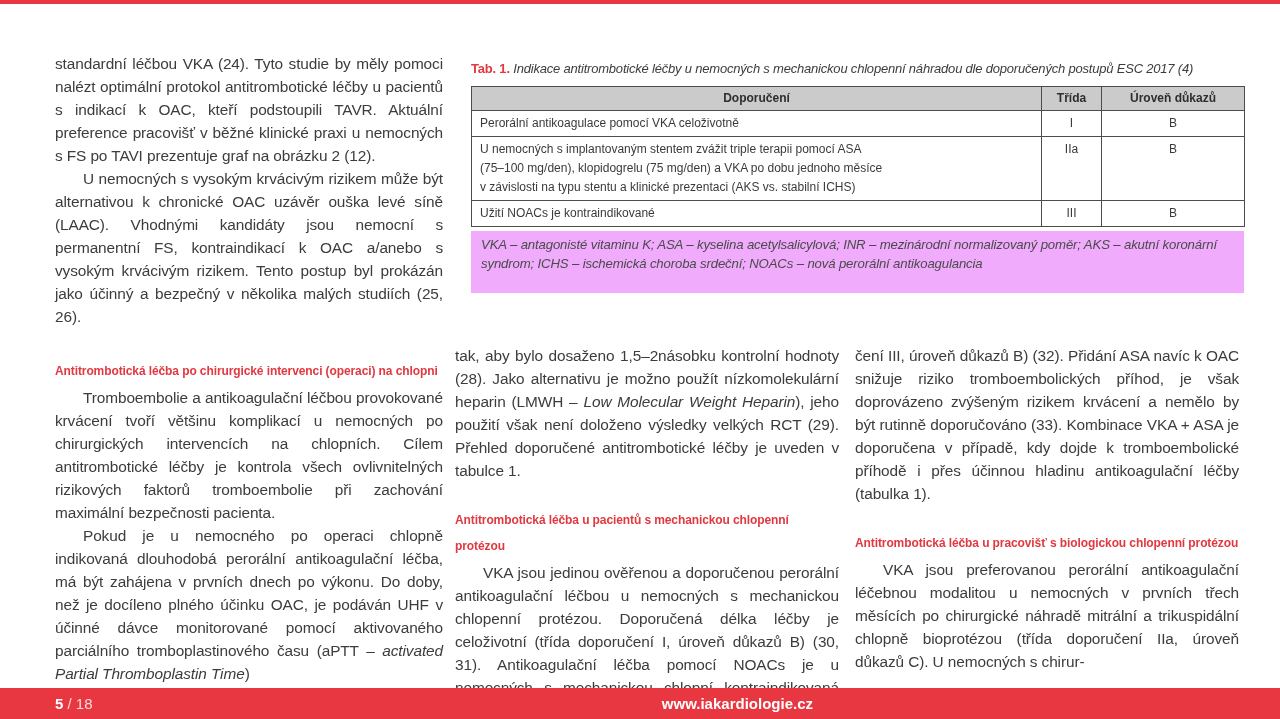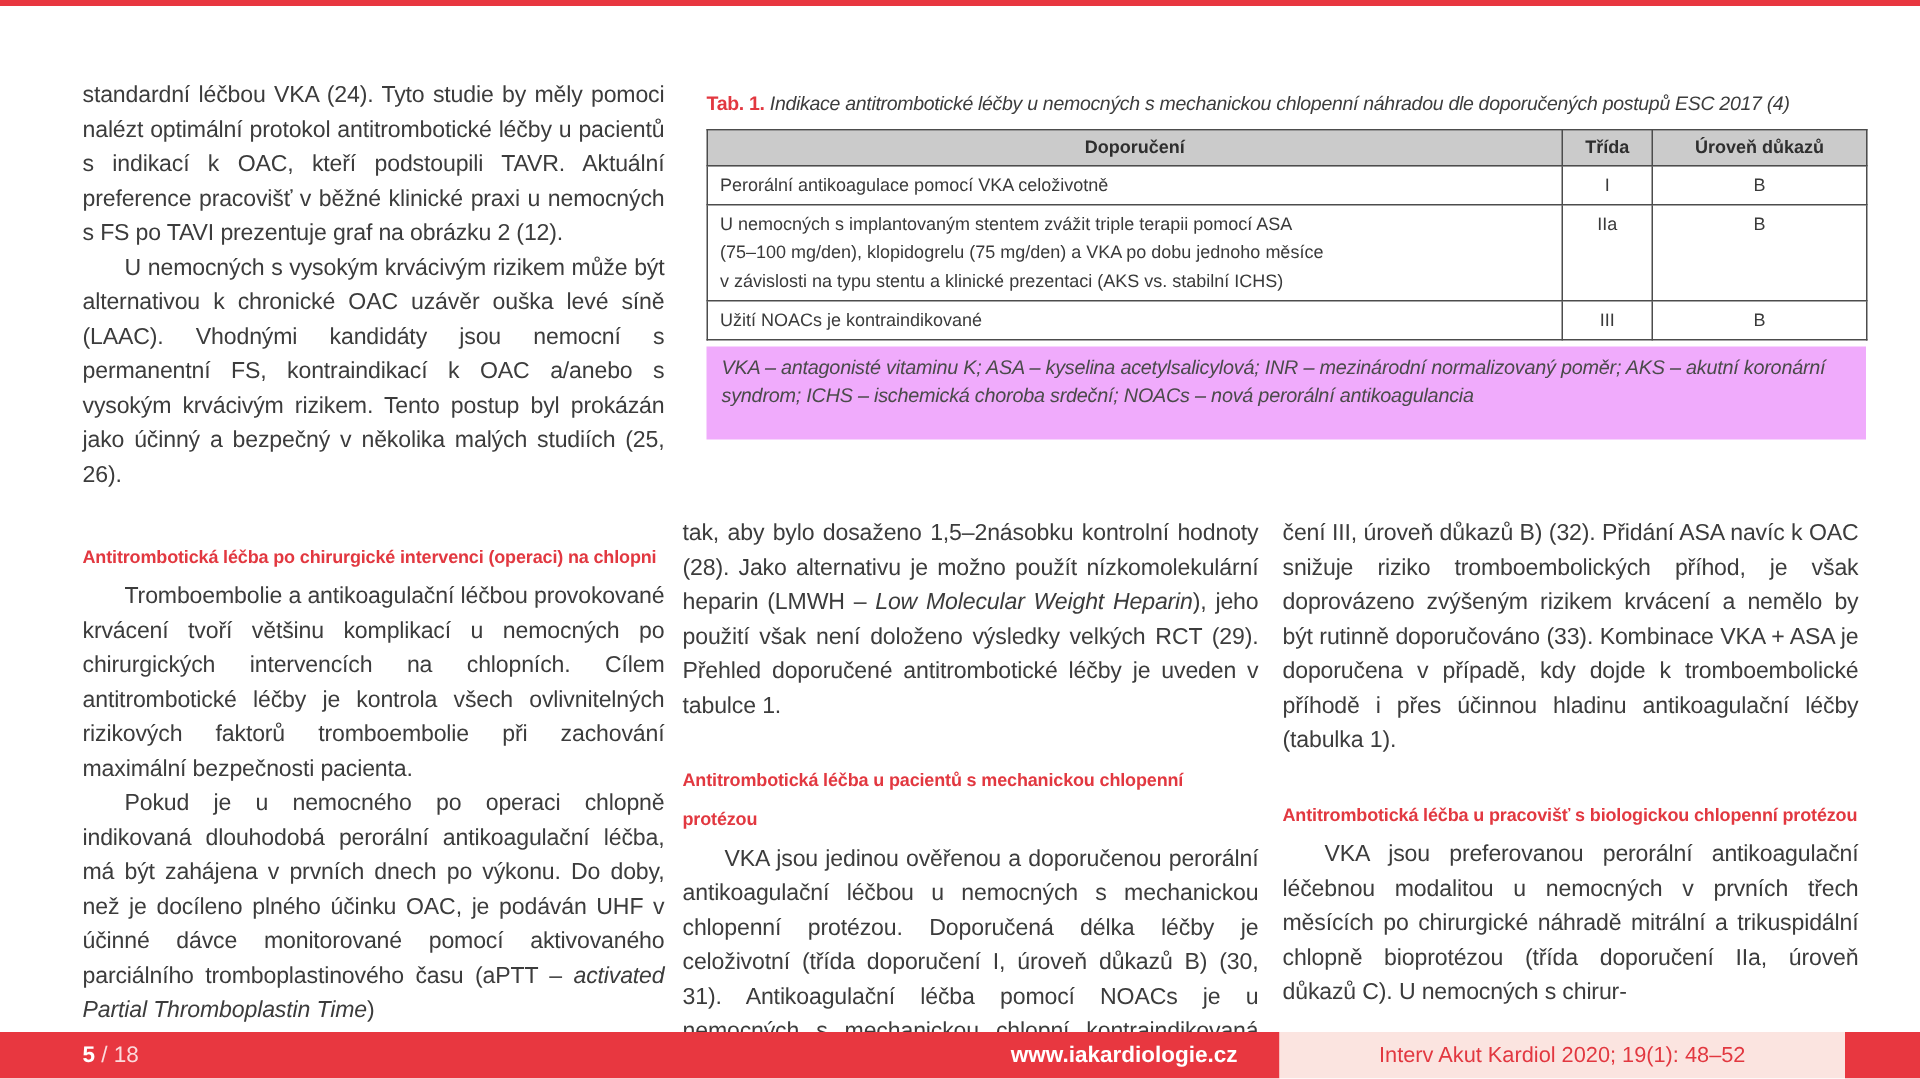--- a/index.html
+++ b/index.html
@@ -102,21 +102,21 @@
     background: #e83740;
     color: #ffffff;
     display: flex;
     align-items: center;
   }
   .page-indicator { margin-left: 55px; font-size: 15px; }
   .page-indicator .pg-num { font-weight: bold; }
   .page-indicator .pg-total { font-weight: normal; color: rgba(255,255,255,0.82); }
   .website {
     margin-left: auto;
-    margin-right: 28px;
+    margin-right: 40px;
     font-weight: bold;
     font-size: 15px;
     color: #ffffff;
     text-decoration: none;
   }
   .footer-pink {
     flex: 0 0 377px;
     background: #fbe4e0;
     color: #e23840;
     display: flex;
@@ -190,17 +190,14 @@
   <p class="para">čení III, úroveň důkazů B) (32). Přidání ASA navíc k OAC snižuje riziko tromboembolických příhod, je však doprovázeno zvýšeným rizikem krvácení a nemělo by být rutinně doporučováno (33). Kombinace VKA + ASA je doporučena v případě, kdy dojde k tromboembolické příhodě i přes účinnou hladinu antikoagulační léčby (tabulka 1).</p>
   <h2 class="sec-heading">Antitrombotická léčba u pracovišť s biologickou chlopenní protézou</h2>
   <p class="para indent">VKA jsou preferovanou perorální antikoagulační léčebnou modalitou u nemocných v prvních třech měsících po chirurgické náhradě mitrální a trikuspidální chlopně bioprotézou (třída doporučení IIa, úroveň důkazů C). U nemocných s chirur-</p>
 </div>
 
 <div class="footer">
   <div class="footer-left">
     <span class="page-indicator"><span class="pg-num">5</span> <span class="pg-total">/ 18</span></span>
     <a class="website" href="#">www.iakardiologie.cz</a>
   </div>
-  <div class="footer-pink">
-    <span>Interv Akut Kardiol 2020; 19(1): 48–52</span>
-  </div>
   <div class="footer-right"></div>
 </div>
 
 </body></html>

